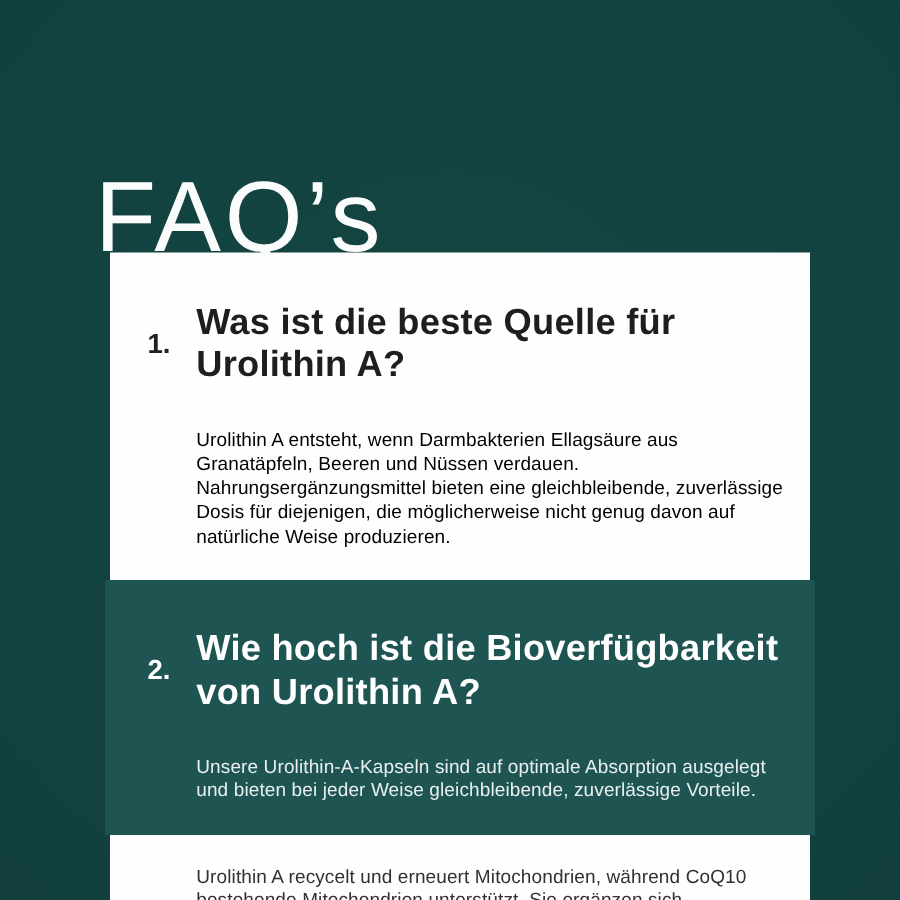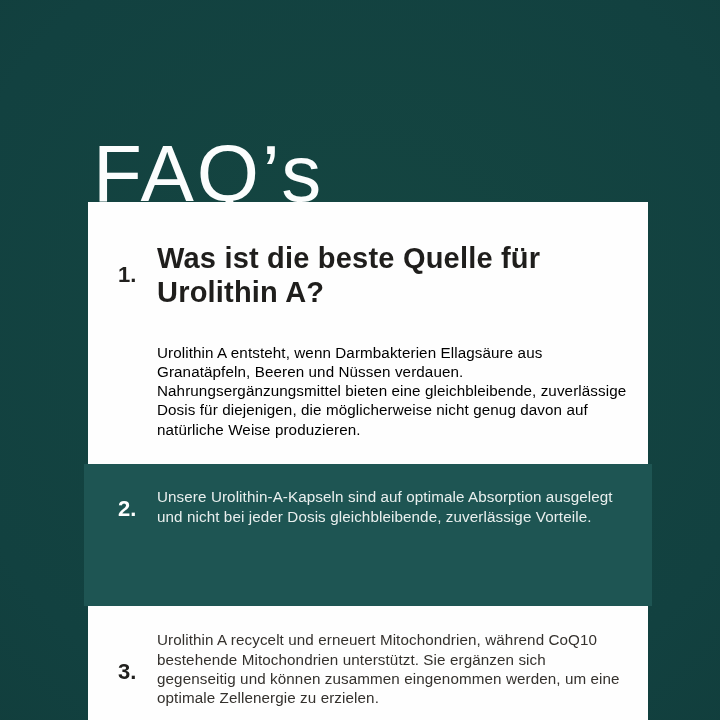--- a/index.html
+++ b/index.html
@@ -9,21 +9,21 @@
   body {
     width: 720px;
     height: 720px;
     position: relative;
     overflow: hidden;
     font-family: "Liberation Sans", "DejaVu Sans", sans-serif;
     background: radial-gradient(130% 130% at 50% 45%, #154641 0%, #124140 45%, #113c3a 70%, #0d3230 100%);
   }
   .page-title {
     position: absolute;
-    left: 93px;
+    left: 76px;
     top: 78px;
     font-size: 80px;
     font-weight: 300;
     letter-spacing: 3px;
     color: #fbfdfd;
     line-height: 1.05;
   }
   .faq-list {
     position: absolute;
     left: 88px;
@@ -85,21 +85,22 @@
 <div class="faq-list">
 
   <section class="faq-item first">
     <span class="faq-num">1.</span>
     <h2 class="faq-question">Was ist die beste Quelle für Urolithin A?</h2>
     <p class="faq-answer">Urolithin A entsteht, wenn Darmbakterien Ellagsäure aus Granatäpfeln, Beeren und Nüssen verdauen. Nahrungsergänzungsmittel bieten eine gleichbleibende, zuverlässige Dosis für diejenigen, die möglicherweise nicht genug davon auf natürliche Weise produzieren.</p>
   </section>
 
   <section class="faq-item highlight">
     <span class="faq-num">2.</span>
-    <p class="faq-answer">Unsere Urolithin-A-Kapseln sind auf optimale Absorption ausgelegt und nicht bei jeder Dosis gleichbleibende, zuverlässige Vorteile.</p>
+    <h2 class="faq-question">Wie hoch ist die Bioverfügbarkeit von Urolithin A?</h2>
+    <p class="faq-answer">Unsere Urolithin-A-Kapseln sind auf optimale Absorption ausgelegt und bieten bei jeder Weise gleichbleibende, zuverlässige Vorteile.</p>
   </section>
 
   <section class="faq-item third">
     <span class="faq-num">3.</span>
     <p class="faq-answer">Urolithin A recycelt und erneuert Mitochondrien, während CoQ10 bestehende Mitochondrien unterstützt. Sie ergänzen sich gegenseitig und können zusammen eingenommen werden, um eine optimale Zellenergie zu erzielen.</p>
   </section>
 
 </div>
 
 </body></html>

